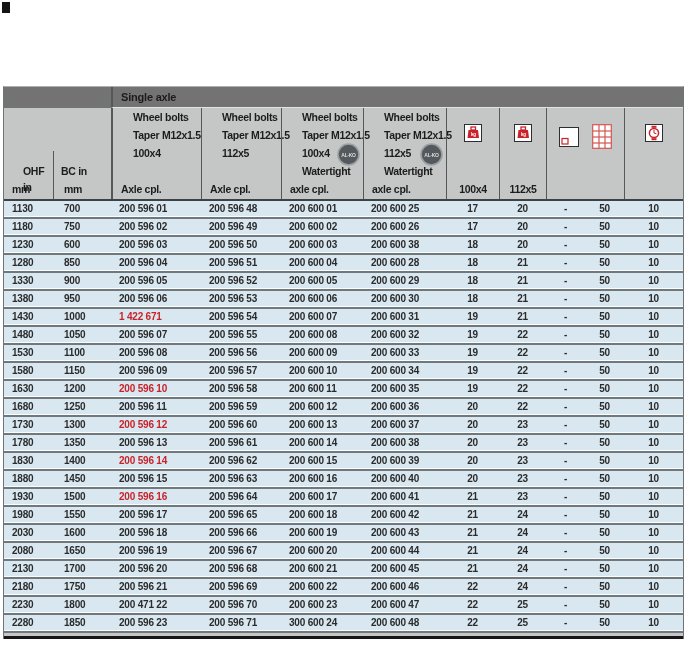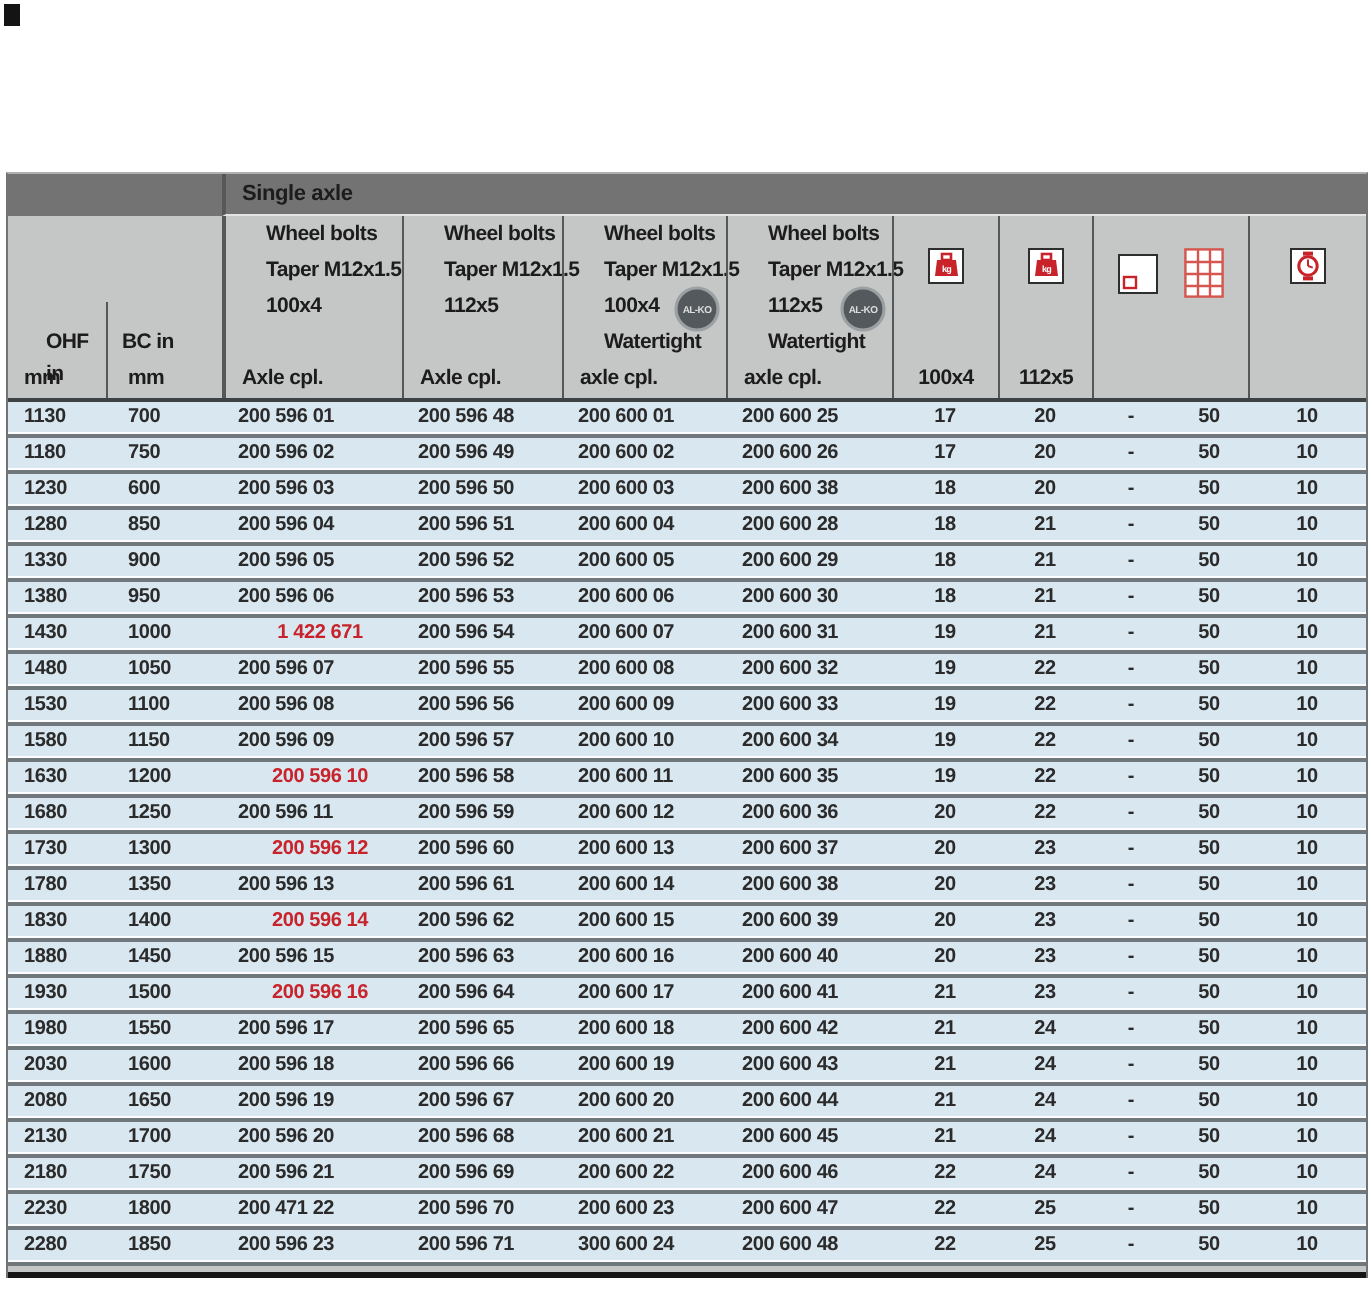--- a/index.html
+++ b/index.html
@@ -35,21 +35,21 @@
   .c-ohf{width:49px;} .c-bc{width:58px;} .c-a1{width:90px;} .c-a2{width:80px;}
   .c-w1{width:82px;} .c-w2{width:83px;} .c-g1{width:53px;} .c-g2{width:47px;}
   .c-s1{width:39px;} .c-s2{width:39px;} .c-sg{width:78px;} .c-t{width:59px;}
 
   
   .row{display:flex;height:18px;background:#d9e7f0;border-bottom:2px solid #71787c;
        box-shadow:inset 0 -1px 0 #fbfdfe;box-sizing:border-box;}
   .cell{box-sizing:border-box;font-size:10px;font-weight:bold;color:#2b2b2b;
         letter-spacing:-0.2px;line-height:16px;white-space:nowrap;overflow:hidden;}
   .pad8{padding-left:8px;} .pad11{padding-left:11px;} .ctr{text-align:center;}
-  .red-pn{color:#c8232a;text-align:center;}
+  .red-pn{color:#c8232a;}
 
   .foot-gray{height:3px;background:#c5c6c6;}
   .foot-black{height:3px;background:#161616;}
 </style>
 </head>
 <body>
 
 <div class="page">
   <div class="corner-mark"></div>
 

